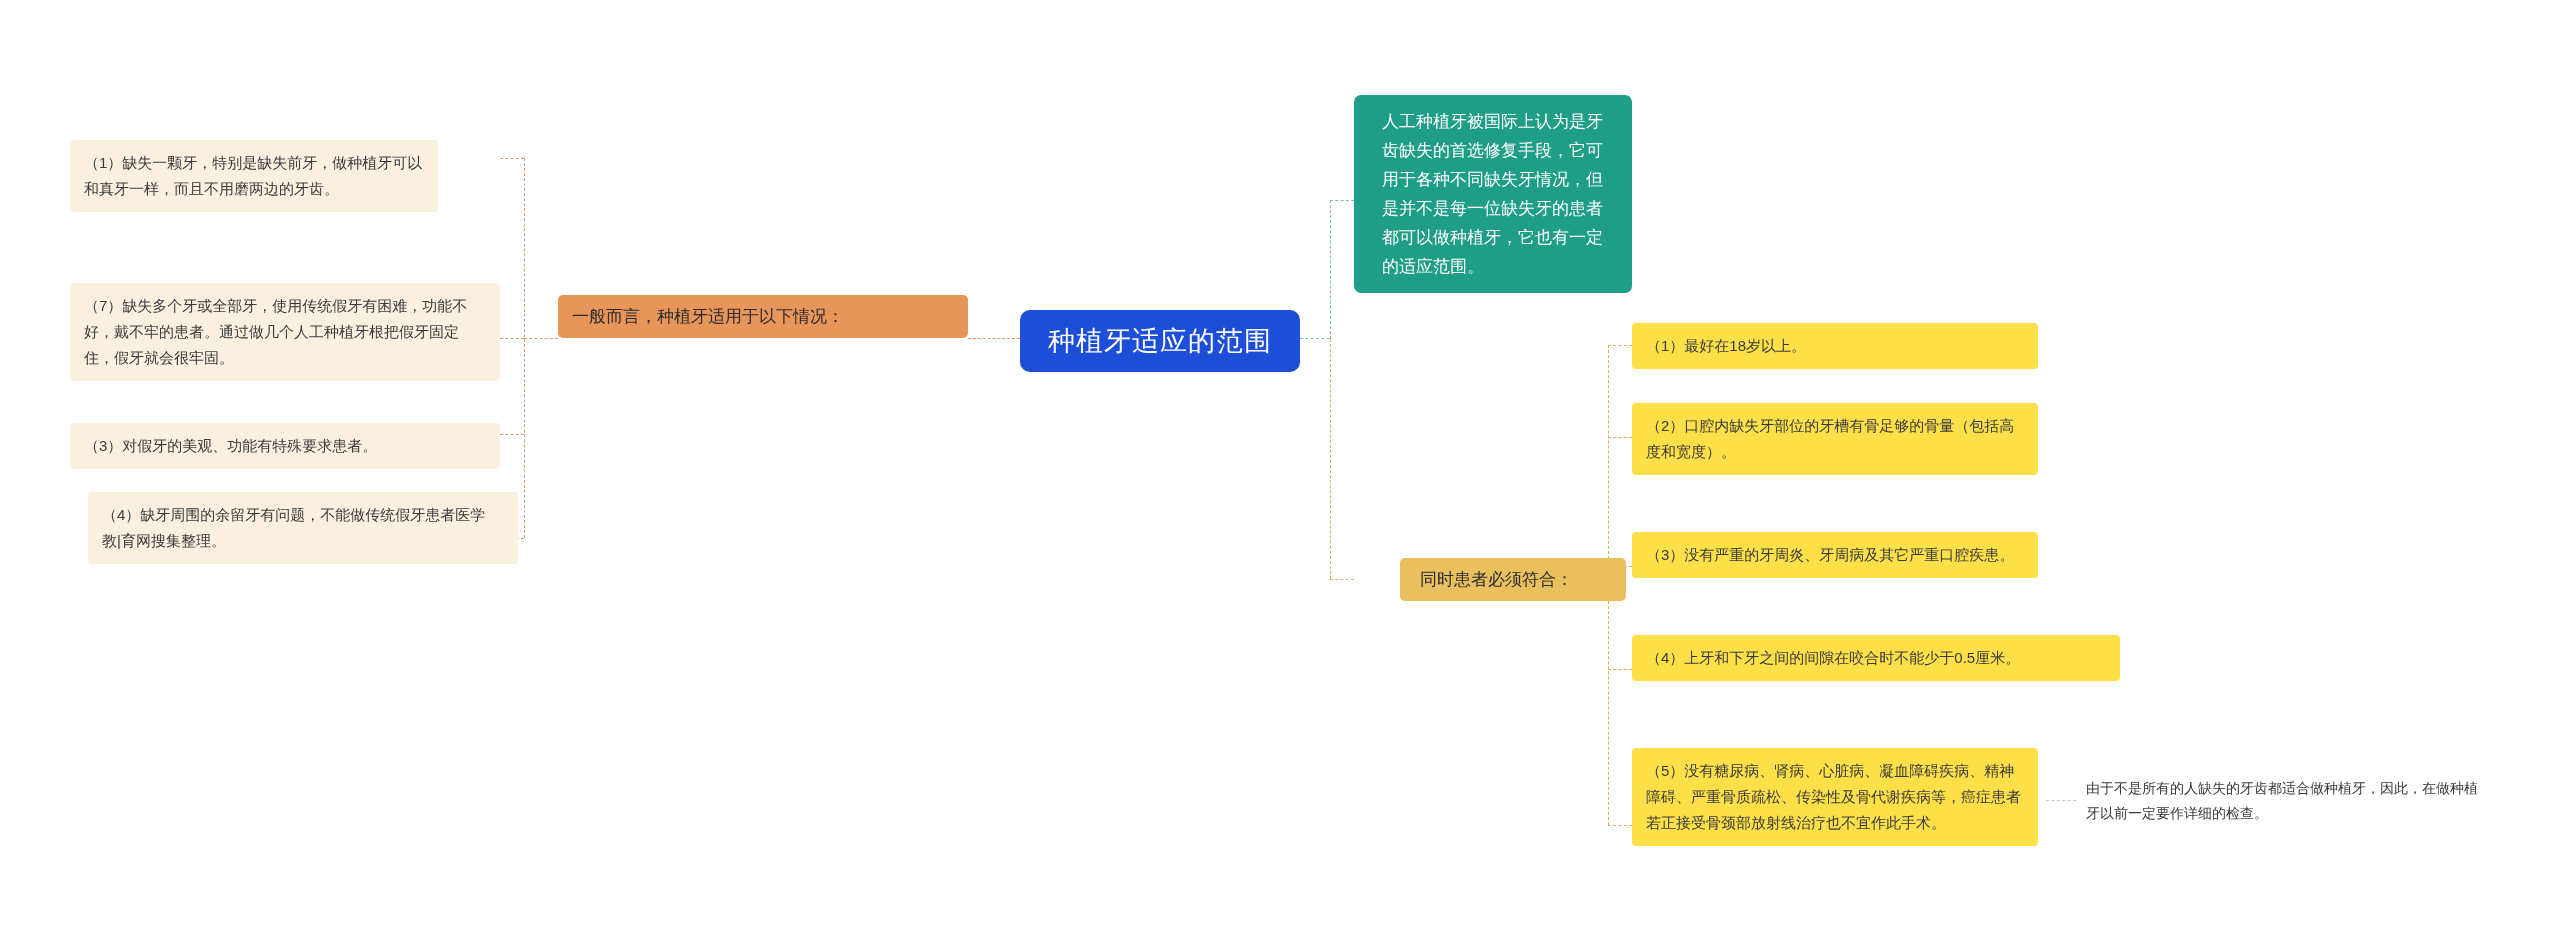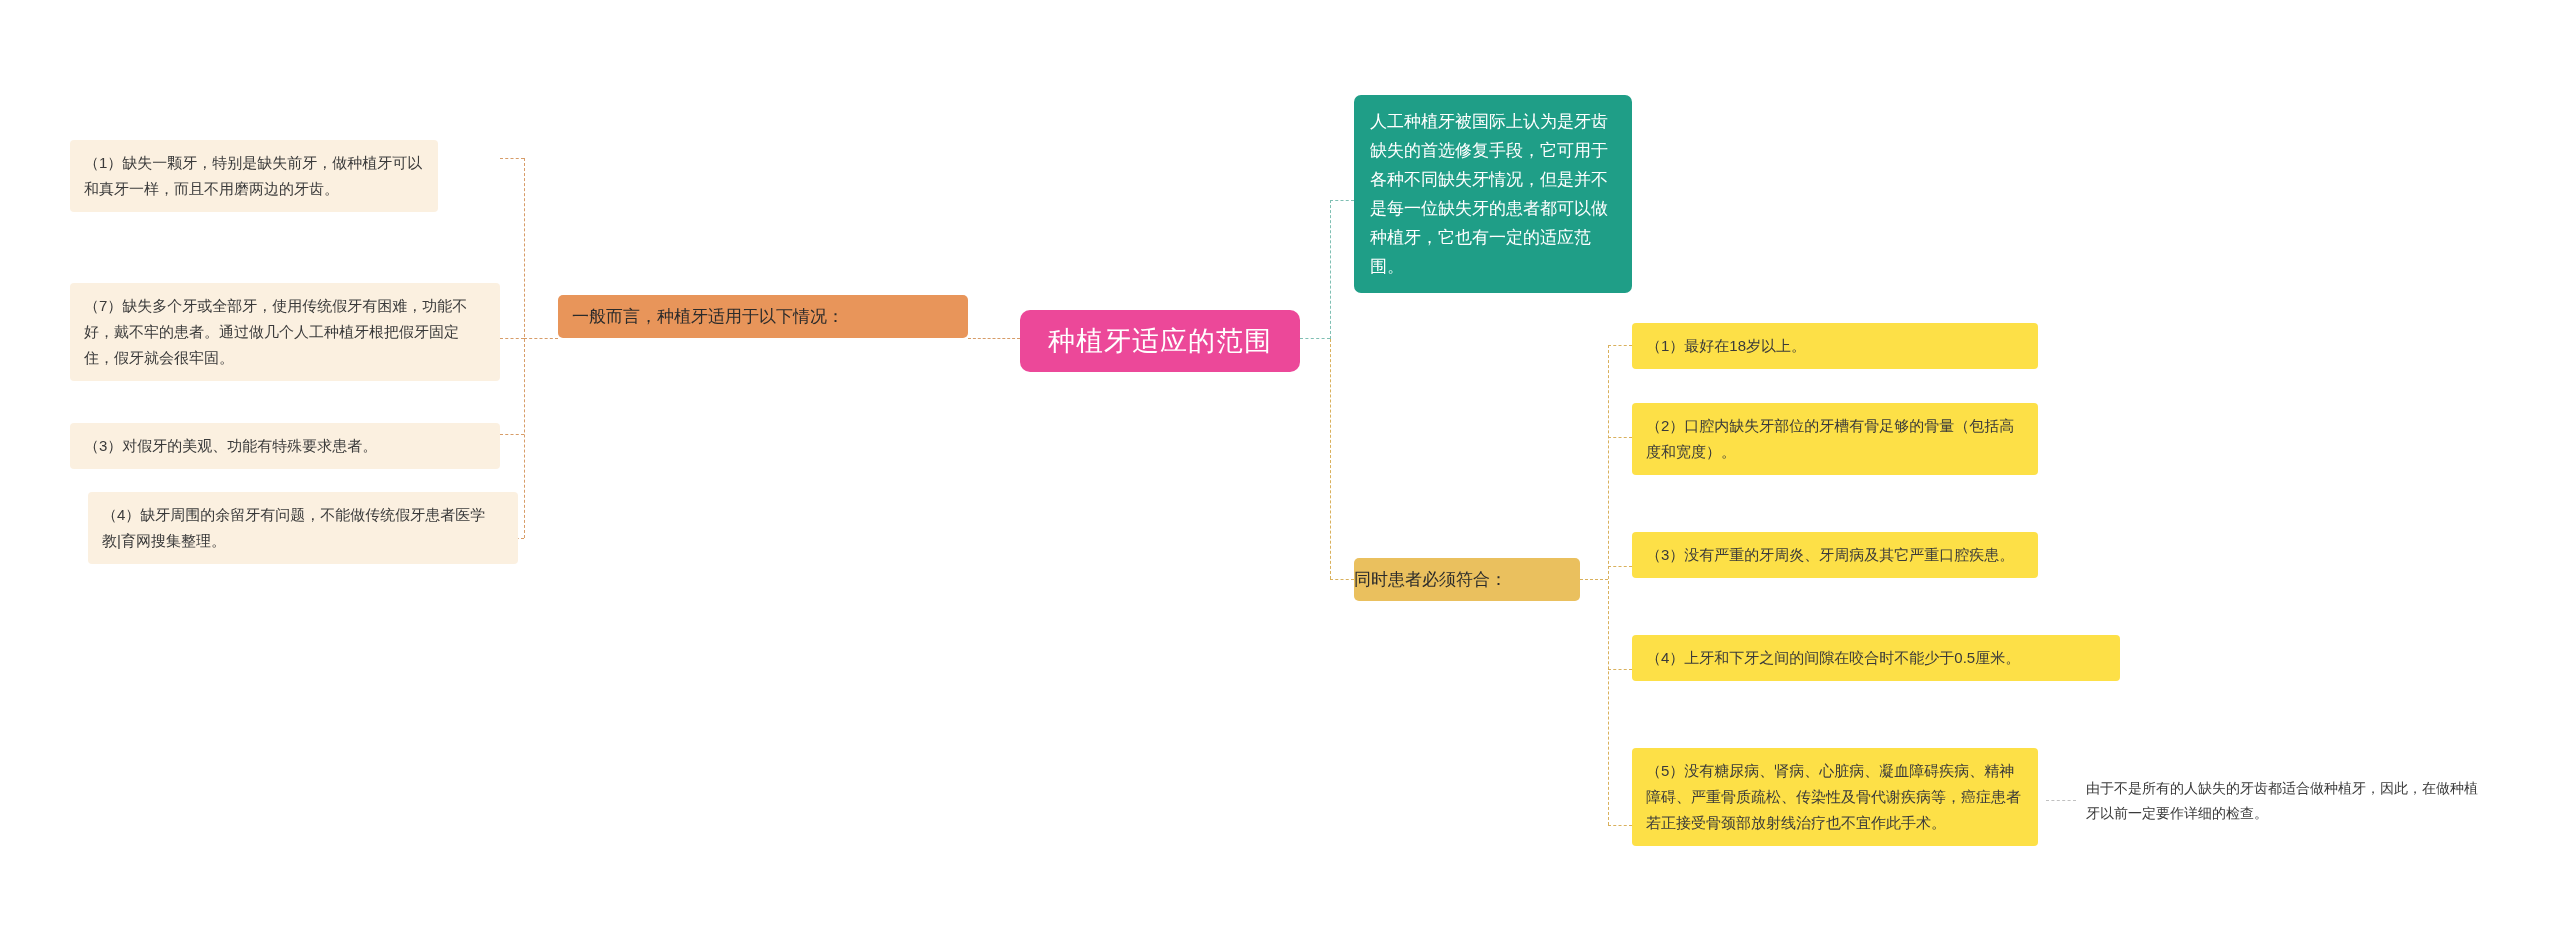--- a/index.html
+++ b/index.html
@@ -21,21 +21,21 @@
   }
   .node {
     position: absolute;
     box-sizing: border-box;
     white-space: pre-wrap;
     word-break: break-all;
   }
 
   
   .root {
-    background: #ec4899;
+    background: #1d4ed8;
     color: #ffffff;
     border-radius: 10px;
     font-size: 27px;
     line-height: 34px;
     padding: 14px 20px;
     text-align: center;
     letter-spacing: 1px;
   }
 
   
@@ -47,30 +47,31 @@
     line-height: 27px;
     padding: 8px 14px;
   }
   
   .branch-yellow {
     background: #eac05e;
     color: #2b2b2b;
     border-radius: 5px;
     font-size: 17px;
     line-height: 27px;
-    padding: 8px 0;
+    padding: 8px 20px;
+    margin-left: 46px;
   }
   
   .branch-teal {
     background: #1f9e87;
     color: #ffffff;
     border-radius: 7px;
     font-size: 17px;
     line-height: 29px;
-    padding: 12px 16px;
+    padding: 12px 28px;
   }
 
   
   .leaf {
     background: #fbf0e0;
     color: #3a3a3a;
     border-radius: 4px;
     font-size: 15px;
     line-height: 26px;
     padding: 10px 14px;

